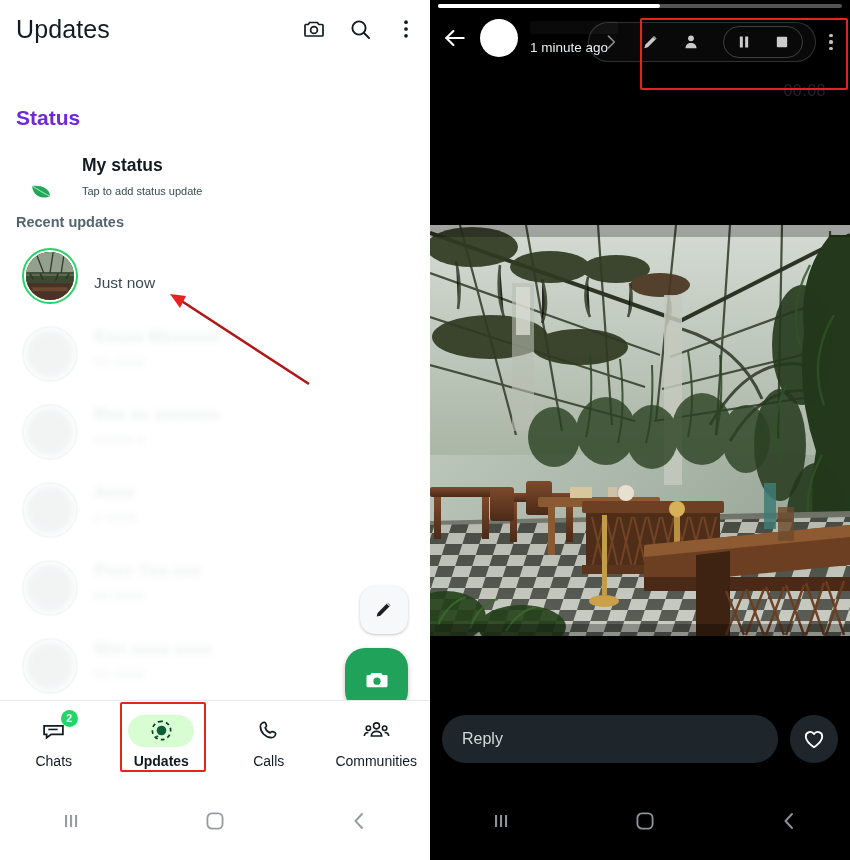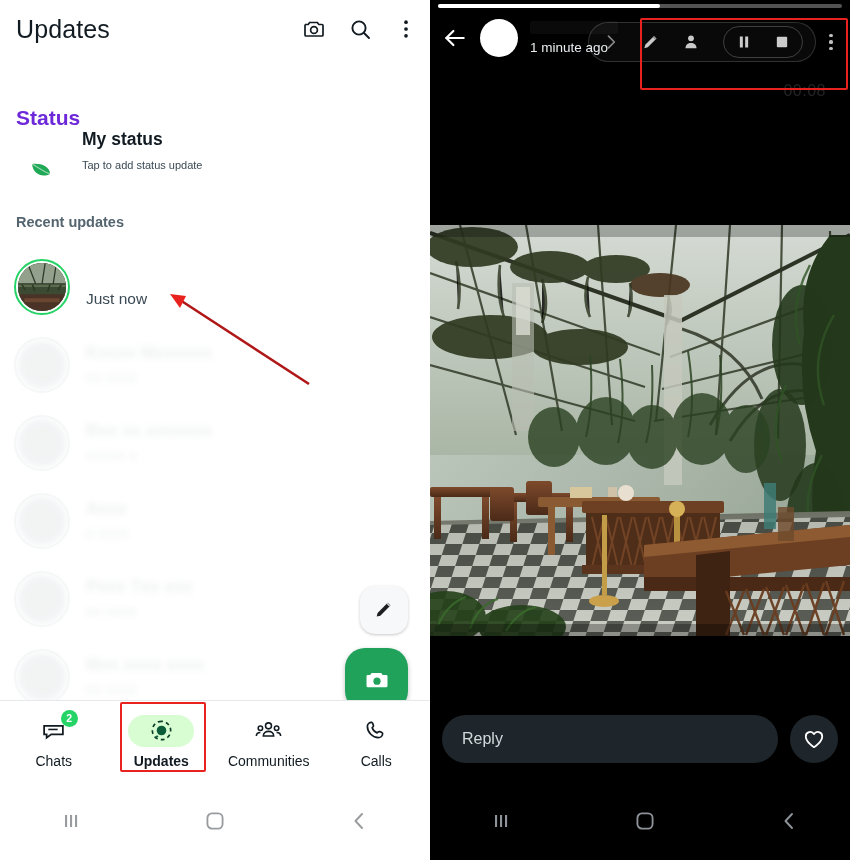--- a/index.html
+++ b/index.html
@@ -36,21 +36,21 @@
   .hicon { width: 24px; height: 24px; display: block; }
 
   
   .section-title {
     position: absolute; left: 16px; top: 82px;
     font-size: 21px; font-weight: 700; color: #6d28d9; margin-top: 24px;
   }
   .my-status-row {
     position: absolute; left: 0; top: 128px;
     width: 430px; height: 74px;
-    display: flex; align-items: flex-start;
+    display: flex; align-items: flex-end;
   }
   .my-status-avatar {
     position: relative;
     width: 52px; height: 52px; margin-left: 14px; flex: none;
     border-radius: 50%;
     background: #ffffff;
   }
   .leaf {
     position: absolute; left: 16px; top: 32px;
     width: 22px; height: 20px;
@@ -63,21 +63,21 @@
     font-size: 11px; color: #3b4a54; line-height: 22px; margin-top: 3px;
   }
 
   .recent-label {
     position: absolute; left: 16px; top: 214px;
     font-size: 14.5px; color: #54656f; font-weight: 600;
   }
 
   
   .status-list { position: absolute; top: 248px; left: 0; width: 430px; }
-  .status-row { position: relative; height: 78px; display: flex; align-items: center; }
+  .status-row { position: relative; height: 78px; display: flex; align-items: flex-start; padding-left: 8px; }
   .status-thumb {
     width: 56px; height: 56px; border-radius: 50%;
     margin-left: 14px; flex: none;
     border: 2.5px solid #25d366;
     padding: 2px; background: #fff;
   }
   .status-thumb .inner {
     width: 100%; height: 100%; border-radius: 50%; overflow: hidden;
     background: #3c4a36;
   }
@@ -429,39 +429,39 @@
             <path d="M12 3.2a8.8 8.8 0 1 0 0 17.6 8.8 8.8 0 0 0 0-17.6z" fill="none" stroke="#0b3d25" stroke-width="1.6" stroke-dasharray="3.6 3.1"></path>
             <circle cx="12" cy="12" r="4.6" fill="#0b5c38"></circle>
             <path d="M7.6 16.2 L5.8 19.4 L9.2 18.1 Z" fill="#0b5c38"></path>
           </svg>
         </div>
         <div class="nav-label">Updates</div>
       </div>
 
       <div class="nav-item">
         <div class="nav-pill">
+          <svg width="24" height="24" viewBox="0 0 24 24" fill="none" stroke="#111b21" stroke-width="1.7" stroke-linecap="round">
+            <path d="M7.6 3.4c1 0 1.6 2.4 1.9 3.4.2.8-.9 1.4-1.3 2 .7 2.3 2.6 4.3 5 5.1.6-.5 1.2-1.6 2-1.4 1 .3 3.4.9 3.4 1.9 0 2.4-1.9 4.2-4.2 4.2-5.8 0-11-5.3-11-11.1 0-2.3 1.8-4.1 4.2-4.1z"></path>
+          </svg>
+        </div>
+        <div class="nav-label">Calls</div>
+      </div>
+
+      <div class="nav-item">
+        <div class="nav-pill">
           <svg width="27" height="25" viewBox="0 0 28 24" fill="none" stroke="#111b21" stroke-width="1.6">
             <circle cx="14" cy="7.2" r="3.1"></circle>
             <path d="M8.6 17.8c0-3 2.4-4.9 5.4-4.9s5.4 1.9 5.4 4.9z"></path>
             <circle cx="5.6" cy="9.6" r="2.3"></circle>
             <path d="M1.4 17.8c0-2.3 1.9-3.8 4.2-3.8"></path>
             <circle cx="22.4" cy="9.6" r="2.3"></circle>
             <path d="M26.6 17.8c0-2.3-1.9-3.8-4.2-3.8"></path>
           </svg>
         </div>
         <div class="nav-label">Communities</div>
-      </div>
-
-      <div class="nav-item">
-        <div class="nav-pill">
-          <svg width="24" height="24" viewBox="0 0 24 24" fill="none" stroke="#111b21" stroke-width="1.7" stroke-linecap="round">
-            <path d="M7.6 3.4c1 0 1.6 2.4 1.9 3.4.2.8-.9 1.4-1.3 2 .7 2.3 2.6 4.3 5 5.1.6-.5 1.2-1.6 2-1.4 1 .3 3.4.9 3.4 1.9 0 2.4-1.9 4.2-4.2 4.2-5.8 0-11-5.3-11-11.1 0-2.3 1.8-4.1 4.2-4.1z"></path>
-          </svg>
-        </div>
-        <div class="nav-label">Calls</div>
       </div>
     </div>
 
     <div class="highlight-box"></div>
 
     <div class="sysnav">
       <svg width="24" height="24" viewBox="0 0 24 24" class="sys-ic">
         <rect x="6" y="6" width="2.1" height="12" fill="#5a6166"></rect>
         <rect x="11" y="6" width="2.1" height="12" fill="#5a6166"></rect>
         <rect x="16" y="6" width="2.1" height="12" fill="#5a6166"></rect>

